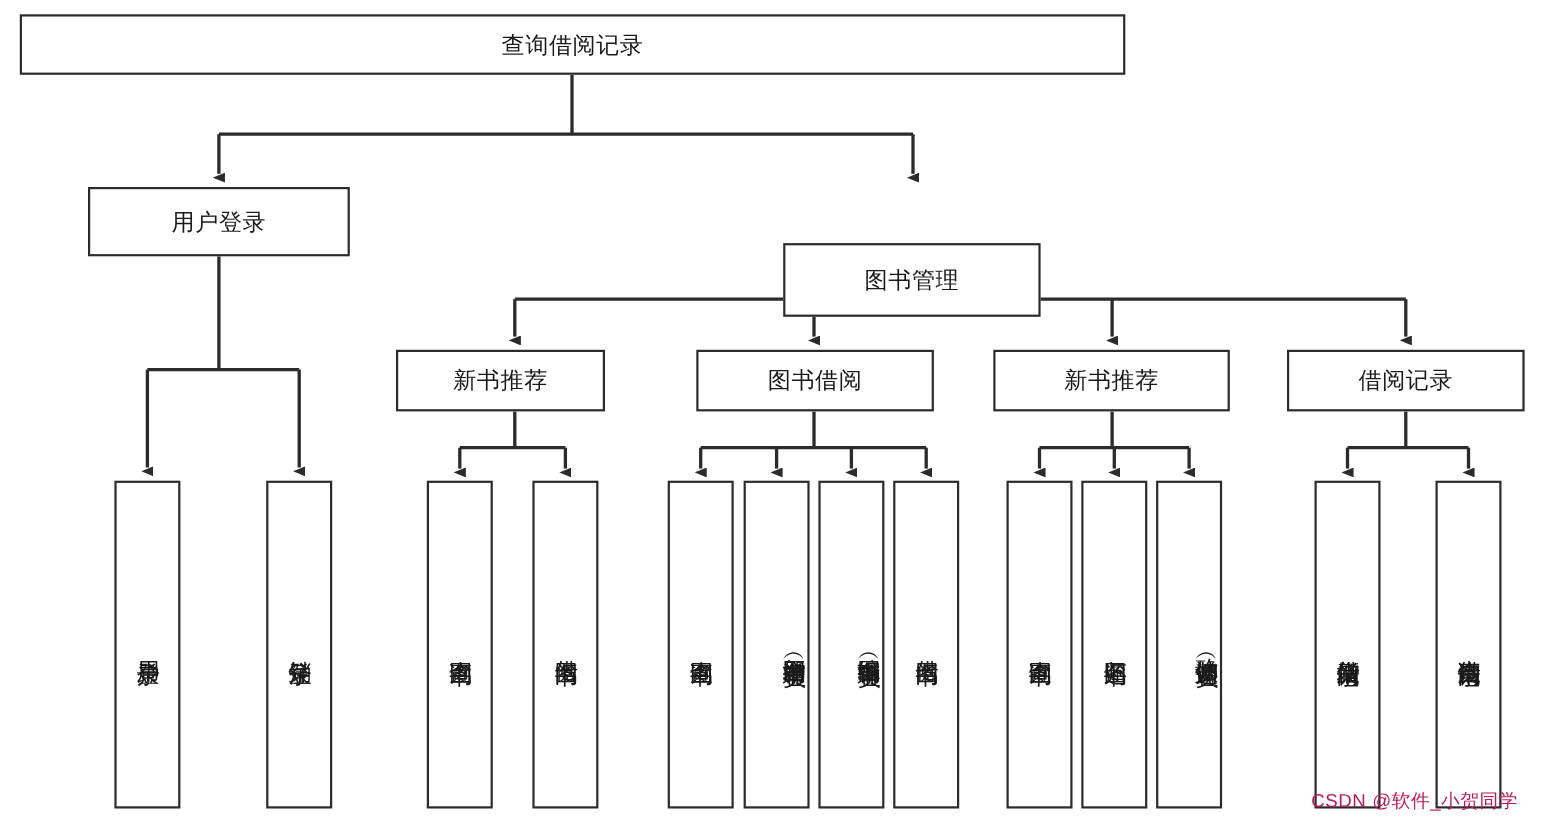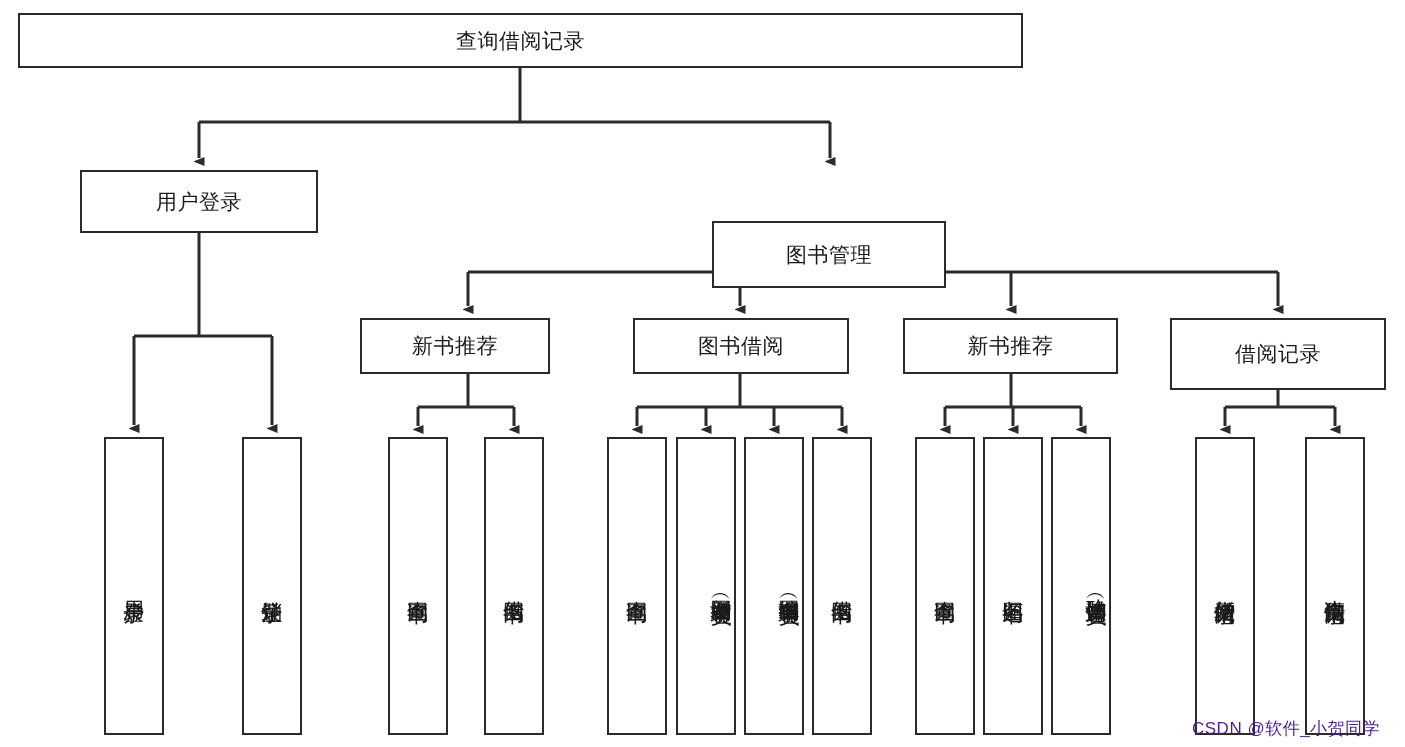--- a/index.html
+++ b/index.html
@@ -47,21 +47,21 @@
     padding: 4px 0;
     white-space: nowrap;
   }
   .node.v.toptext {
     align-items: flex-start;
     justify-content: center;
   }
   .watermark {
     position: absolute;
     font-size: 17px;
-    color: #4c1d95;
+    color: #be185d;
     white-space: nowrap;
     letter-spacing: 0.5px;
   }
 </style>
 </head>
 <body>
 
 <div id="canvas">
 
   <svg id="edges" viewBox="0 0 1405 747" xmlns="http://www.w3.org/2000/svg">
@@ -127,21 +127,21 @@
   </svg>
 
   <div class="node h" style="left:18px; top:13px; width:1005px; height:55px;">查询借阅记录</div>
 
   <div class="node h" style="left:80px; top:170px; width:238px; height:63px;">用户登录</div>
   <div class="node h" style="left:712px; top:178px; width:234px; height:67px;margin-top:43px;">图书管理</div>
 
   <div class="node h" style="left:360px; top:318px; width:190px; height:56px;">新书推荐</div>
   <div class="node h" style="left:633px; top:318px; width:216px; height:56px;text-align:right;">图书借阅</div>
   <div class="node h" style="left:903px; top:318px; width:215px; height:56px;">新书推荐</div>
-  <div class="node h" style="left:1170px; top:318px; width:216px; height:72px;">借阅记录</div>
+  <div class="node h" style="left:1170px; top:318px; width:216px; height:56px;">借阅记录</div>
 
   <div class="node v" style="left:104px; top:437px; width:60px; height:298px;">用户登录</div>
   <div class="node v" style="left:242px; top:437px; width:60px; height:298px;">注销登录</div>
 
   <div class="node v" style="left:388px; top:437px; width:60px; height:298px;">查询图书</div>
   <div class="node v" style="left:484px; top:437px; width:60px; height:298px;">借阅图书</div>
 
   <div class="node v" style="left:607px; top:437px; width:60px; height:298px;">查询图书</div>
   <div class="node v toptext" style="left:676px; top:437px; width:60px; height:298px;">新增图书（管理员）</div>
   <div class="node v toptext" style="left:744px; top:437px; width:60px; height:298px;">编辑图书（管理员）</div>

